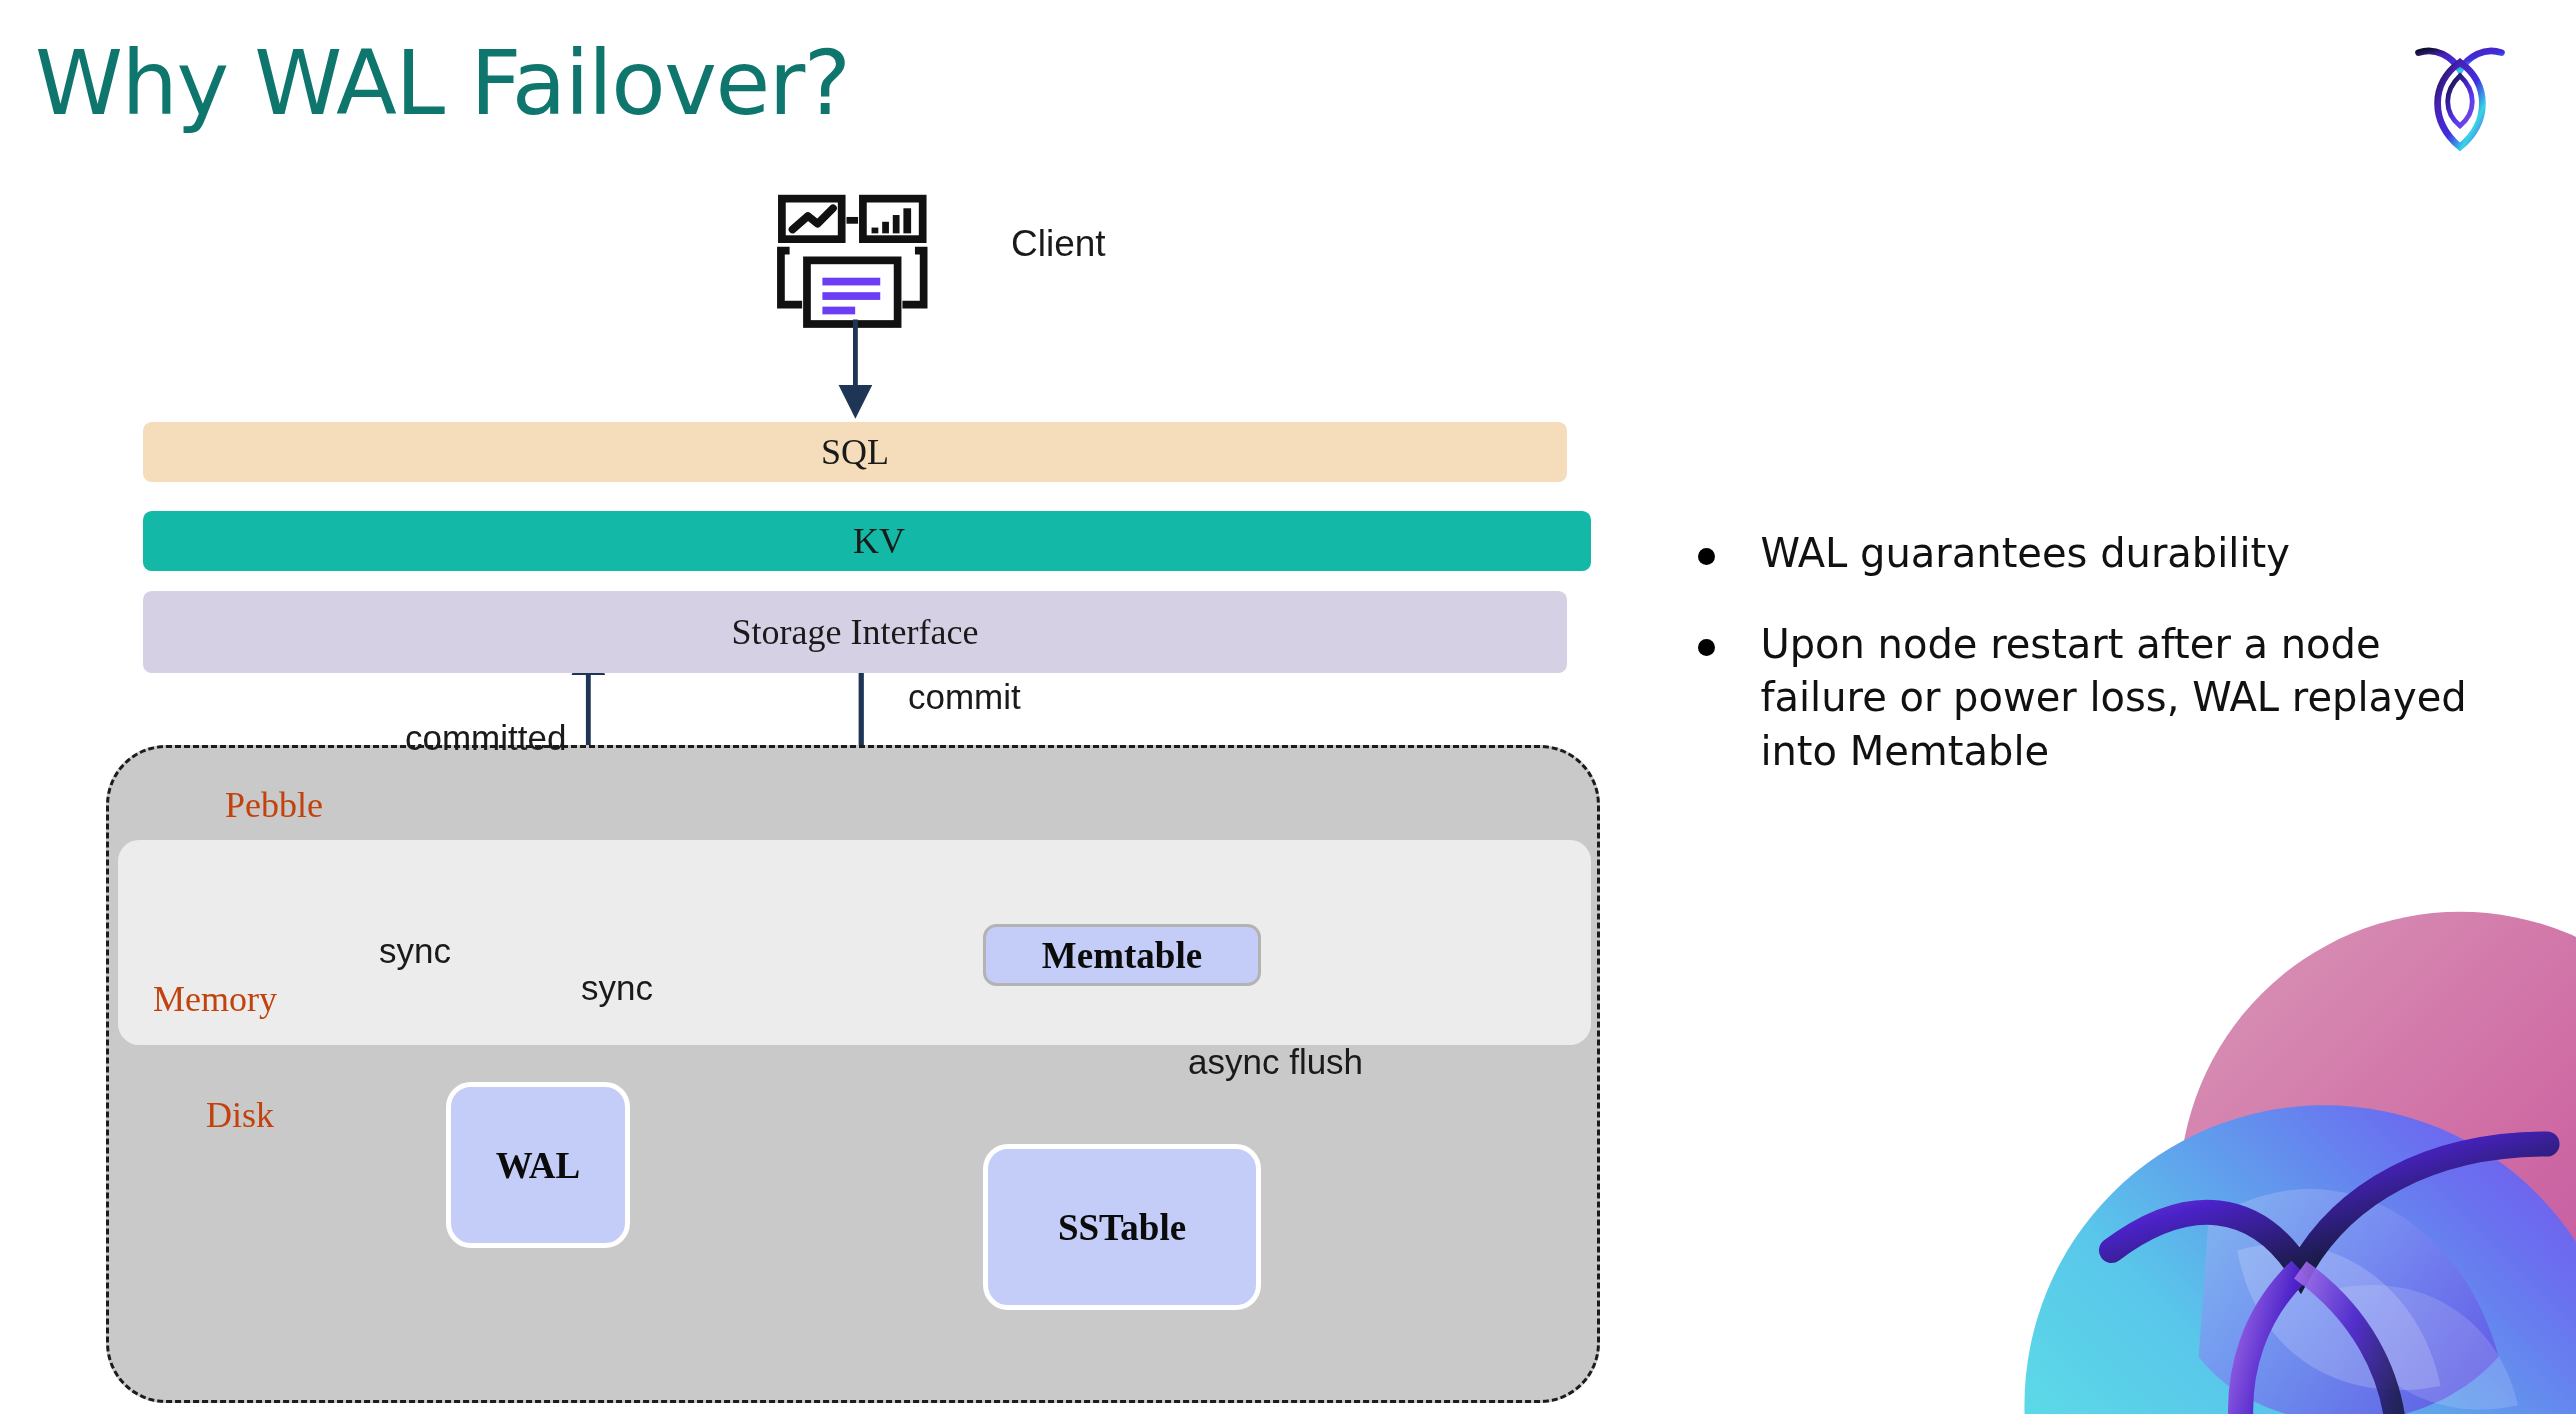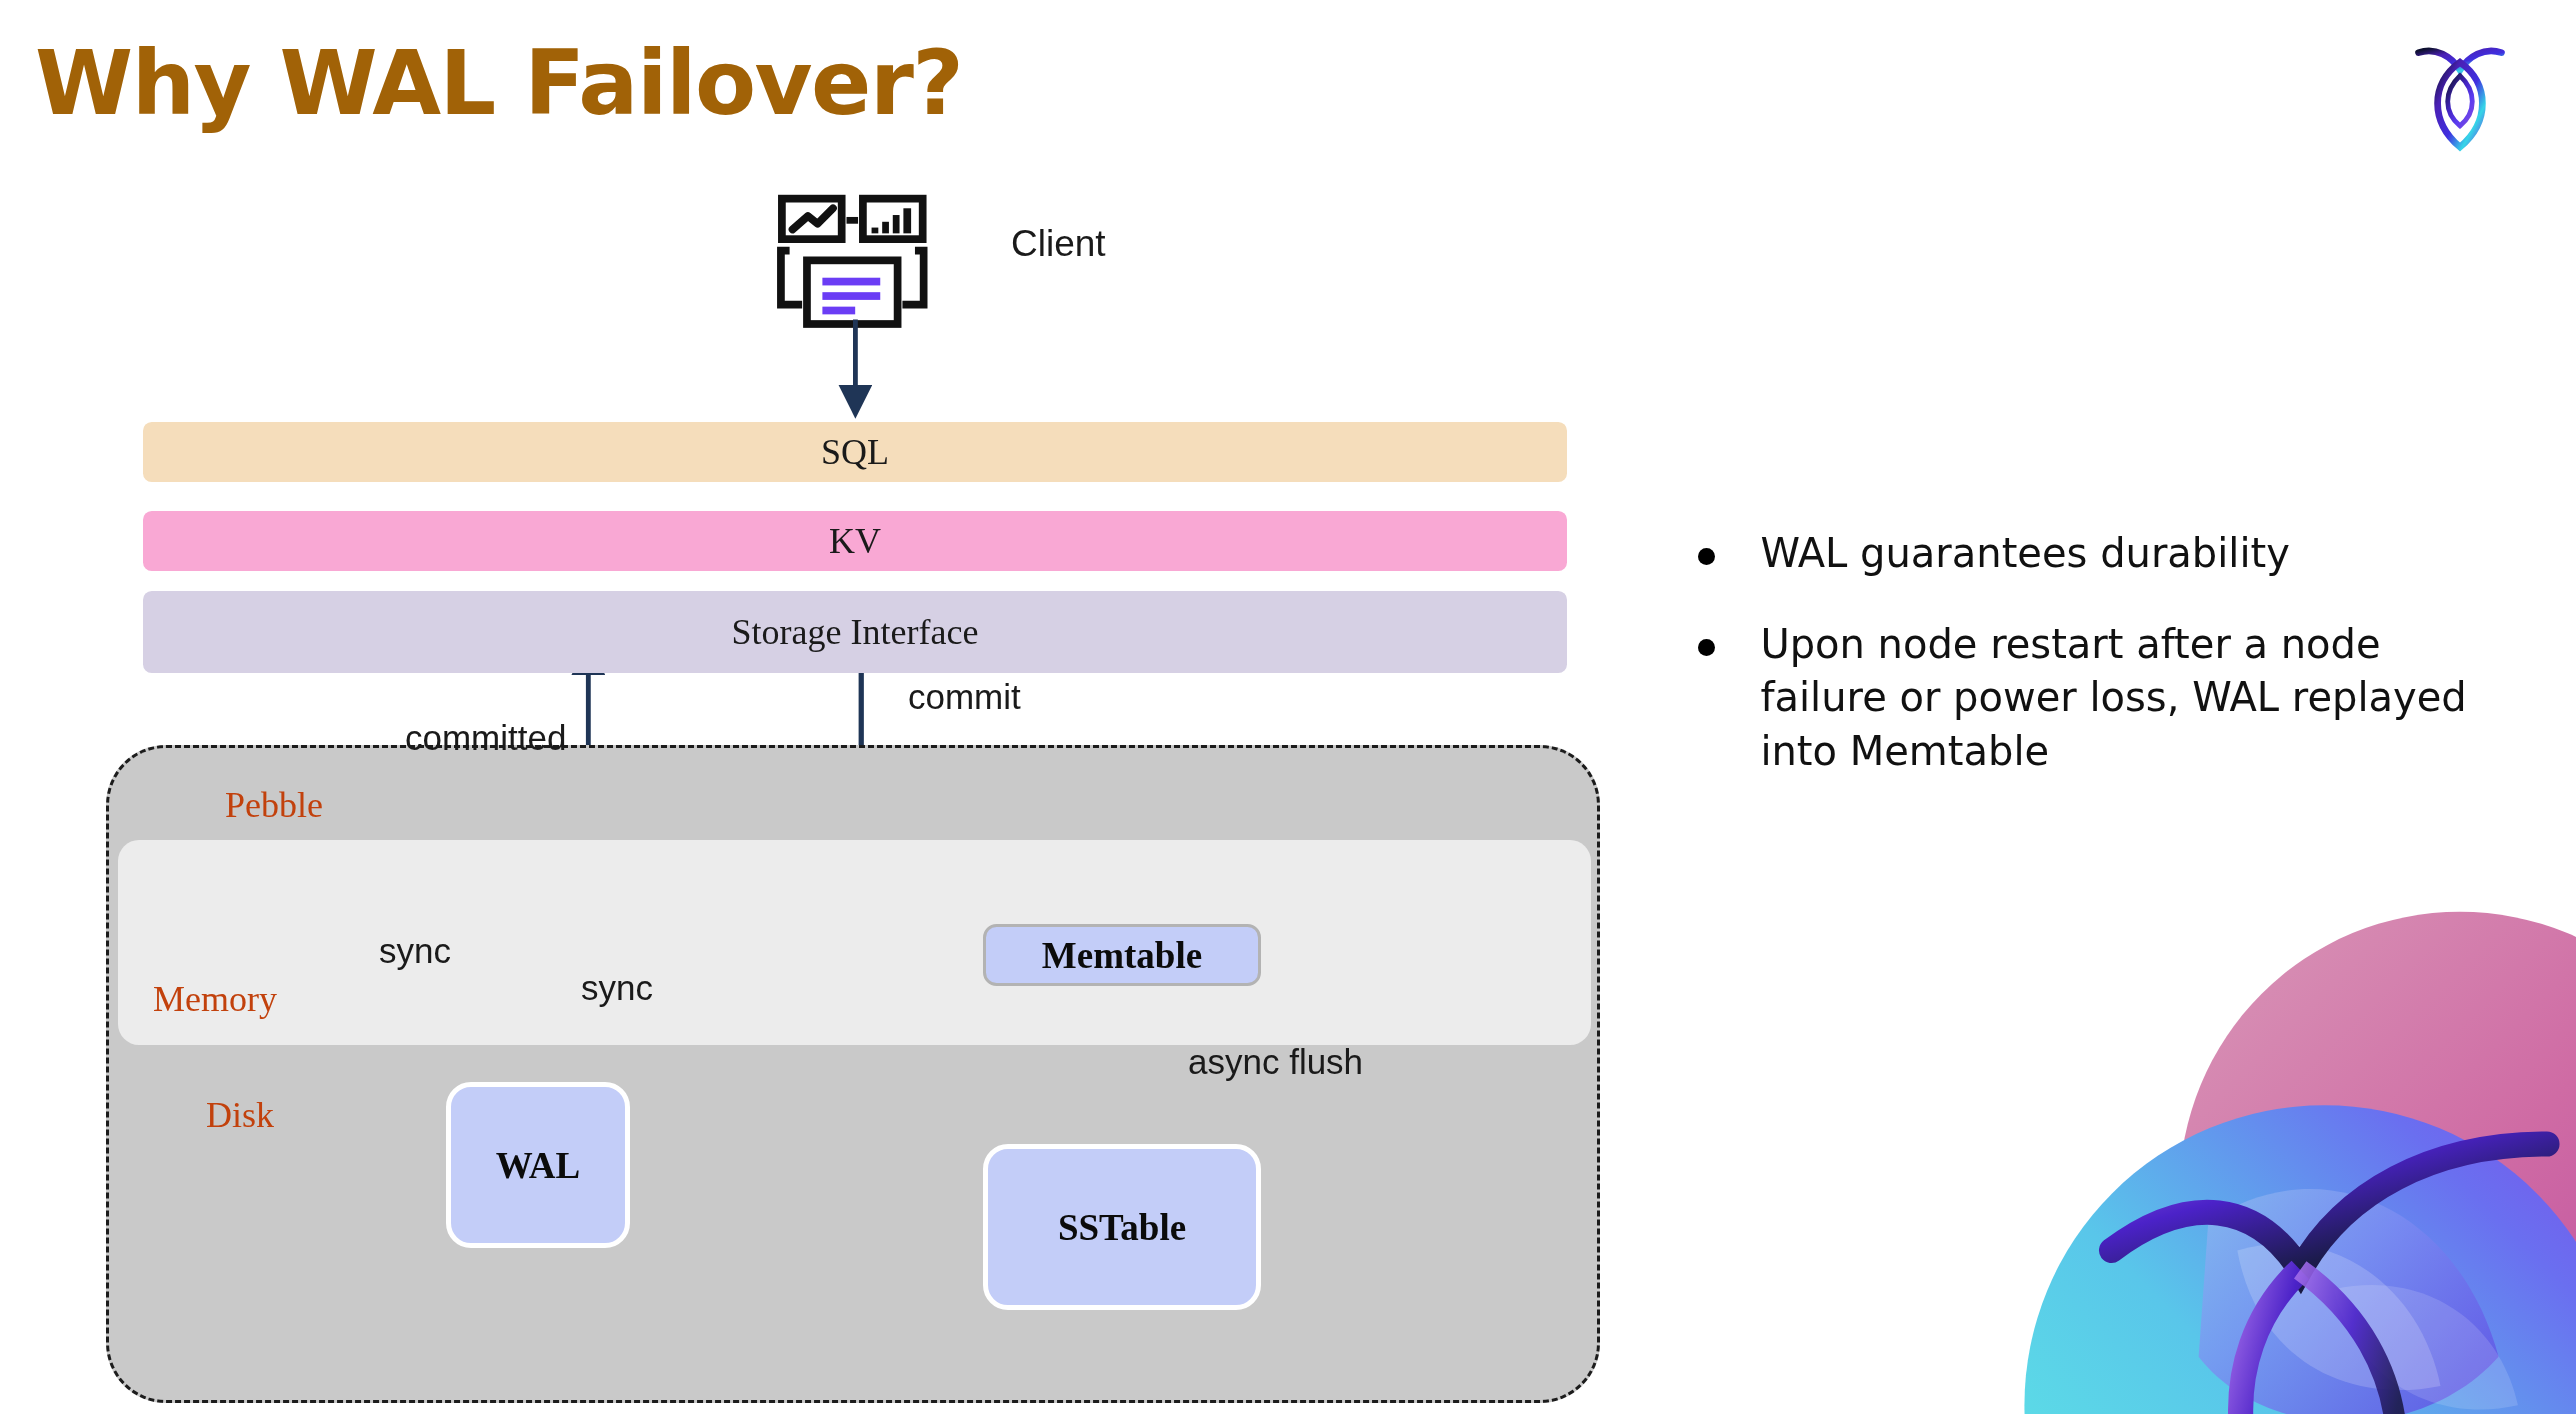--- a/index.html
+++ b/index.html
@@ -17,23 +17,23 @@
     -webkit-font-smoothing: antialiased;
   }
 
   
   #slide-title {
     position: absolute;
     left: 35px;
     top: 37px;
     font-family: "DejaVu Sans", sans-serif;
     font-size: 89px;
-    font-weight: 700;
+    font-weight: 400;
     letter-spacing: -1.5px;
-    color: #a16207;
+    color: #0f766e;
     white-space: nowrap;
     line-height: 1.05;
   }
 
   
   #brand-logo {
     position: absolute;
     left: 2407px;
     top: 37px;
     width: 106px;
@@ -66,21 +66,21 @@
     border-radius: 8.7px;
     display: flex;
     align-items: center;
     justify-content: center;
     font-family: "Liberation Serif", serif;
     font-size: 36px;
     color: #1a1a1a;
     margin-top: 8px;
   }
   #bar-sql { left: 143px; top: 414px; width: 1424px; height: 60px; background: #f5ddbb; }
-  #bar-kv  { left: 143px; top: 503px; width: 1424px; height: 60px; background: #f9a8d4; }
+  #bar-kv  { left: 143px; top: 503px; width: 1424px; height: 60px; background: #14b8a6; padding-left: 24px; }
   #bar-storage { left: 143px; top: 583px; width: 1424px; height: 82px; background: #d6d0e4; }
 
   
   #pebble-container {
     position: absolute;
     left: 106px;
     top: 745px;
     width: 1494px;
     height: 658px;
     border: 3.9px dashed #1c1c1c;

